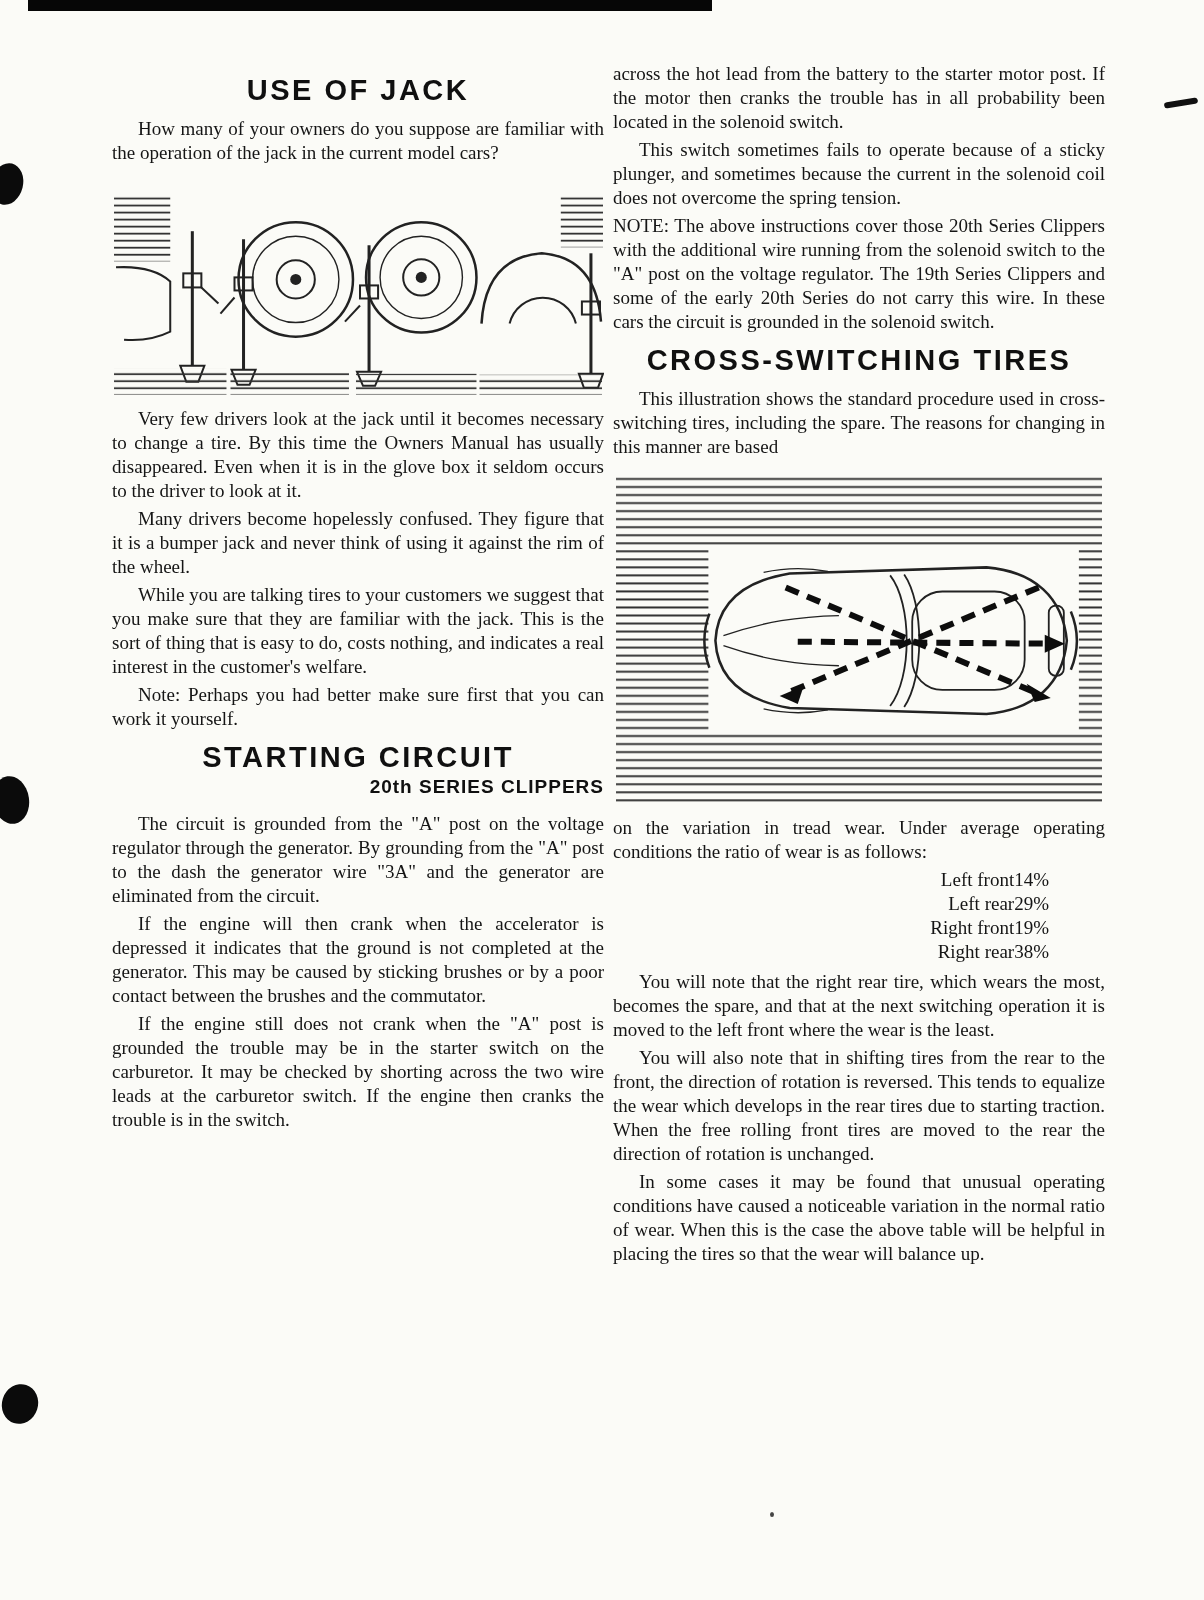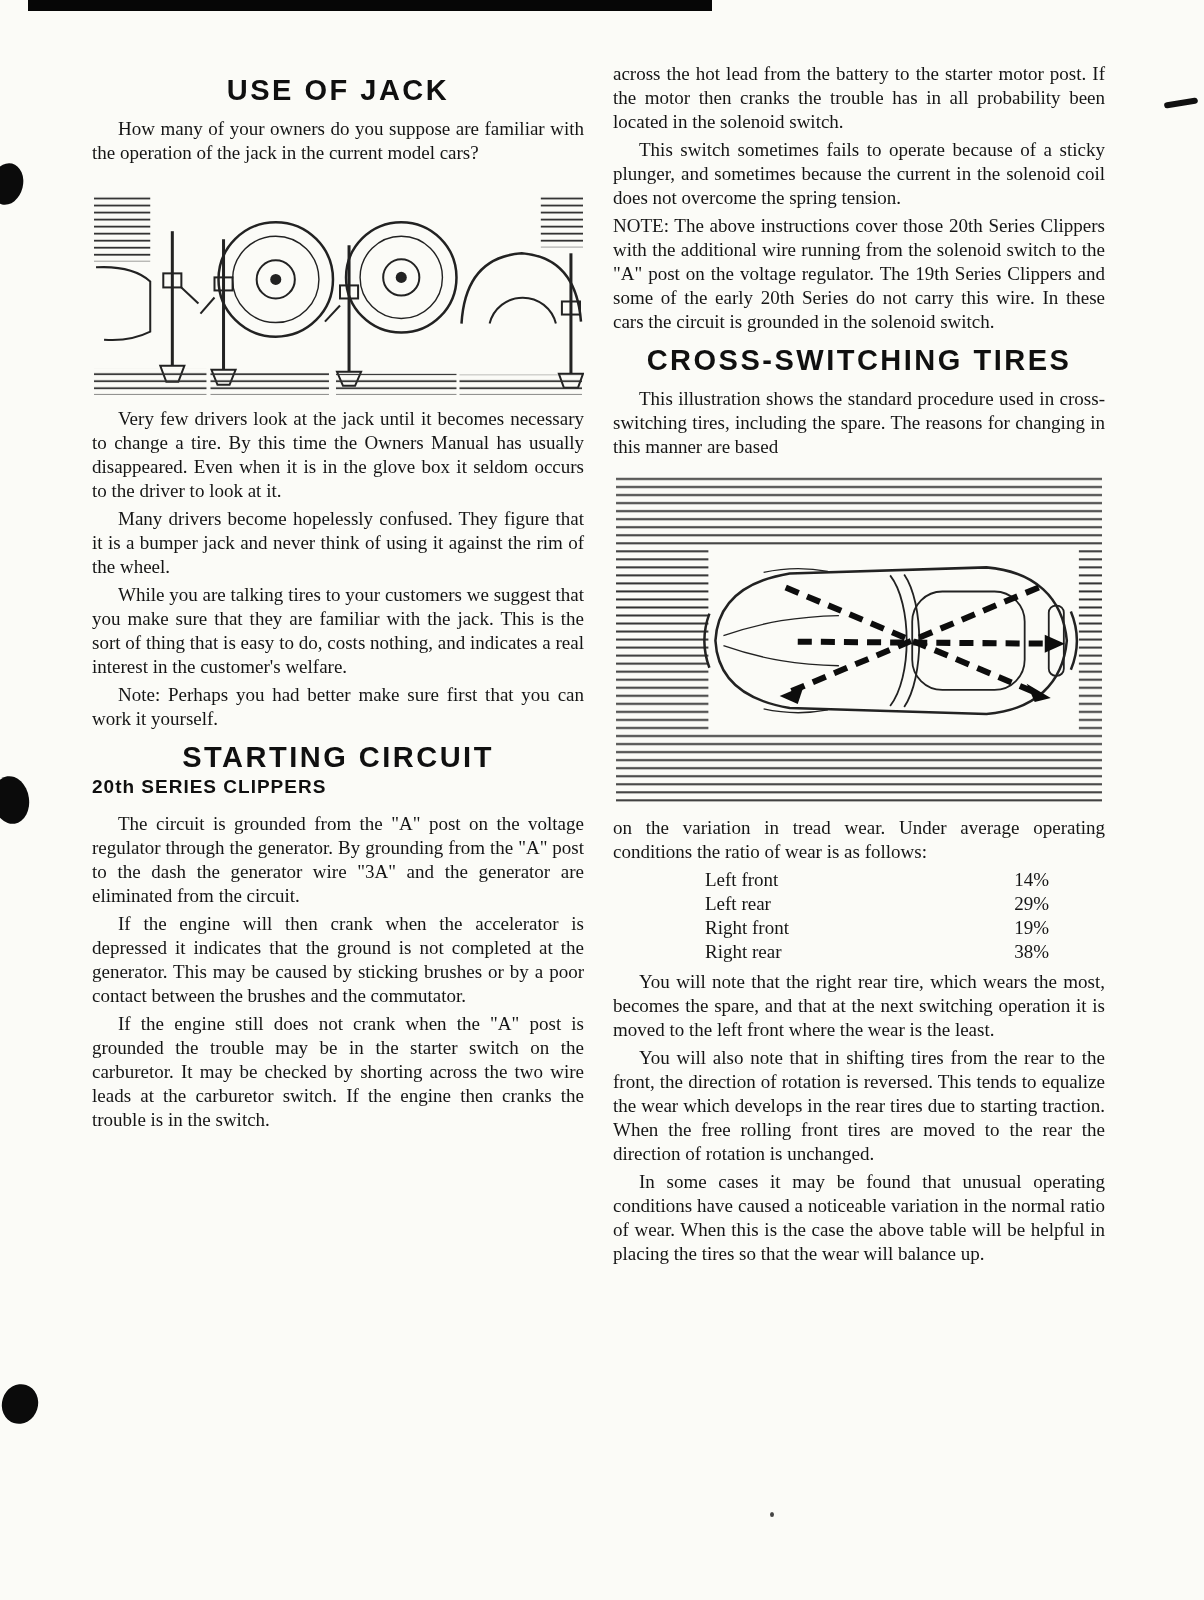--- a/index.html
+++ b/index.html
@@ -13,42 +13,42 @@
     margin:0 auto;
   }
   .topbar{position:absolute;left:28px;top:0;width:684px;height:11px;background:#060606;}
   .blob{position:absolute;background:#0b0b0b;border-radius:50%;}
   .blob1{left:-9px;top:163px;width:32px;height:42px;transform:rotate(14deg);}
   .blob2{left:-7px;top:776px;width:36px;height:48px;transform:rotate(-9deg);}
   .blob3{left:2px;top:1384px;width:36px;height:40px;transform:rotate(18deg);}
   .edge-mark{position:absolute;right:6px;top:100px;width:34px;height:6px;background:#101010;border-radius:3px;transform:rotate(-9deg);}
   .dot{position:absolute;left:770px;top:1512px;width:4px;height:5px;background:#444;border-radius:50%;}
   .col{position:absolute;top:0;width:492px;}
-  .col-left{left:92px;padding-top:74px;}
+  .col-left{left:112px;padding-top:74px;}
   .col-right{left:613px;padding-top:62px;}
   h1.heading{
     font-family:"Liberation Sans", sans-serif;
     font-weight:700;font-size:29px;letter-spacing:2.5px;
     text-align:center;margin:0 0 10px 0;color:#101010;
   }
   h1.mt{margin-top:10px;margin-bottom:2px;}
   h2.subheading{
     font-family:"Liberation Sans", sans-serif;
     font-weight:700;font-size:19px;letter-spacing:1px;
-    text-align:left;margin:0 0 14px 0;color:#101010;
+    text-align:right;margin:0 0 14px 0;color:#101010;
   }
   p.body{
     font-size:19px;line-height:24px;text-align:justify;
     margin:0 0 4px 0;text-indent:26px;
   }
   p.noindent{text-indent:0;}
   .figure{margin:16px 0 10px 0;}
   .figure svg{display:block;width:100%;height:auto;}
   .wear-table{margin:4px 0 6px 92px;width:344px;font-size:19px;line-height:24px;}
-  .wear-row{display:flex;justify-content:space-between;}
+  .wear-row{display:flex;justify-content:flex-end;}
 </style>
 </head>
 <body>
 
 <div class="page">
 
   <div class="topbar"></div>
   <div class="blob blob1"></div>
   <div class="blob blob2"></div>
   <div class="blob blob3"></div>

